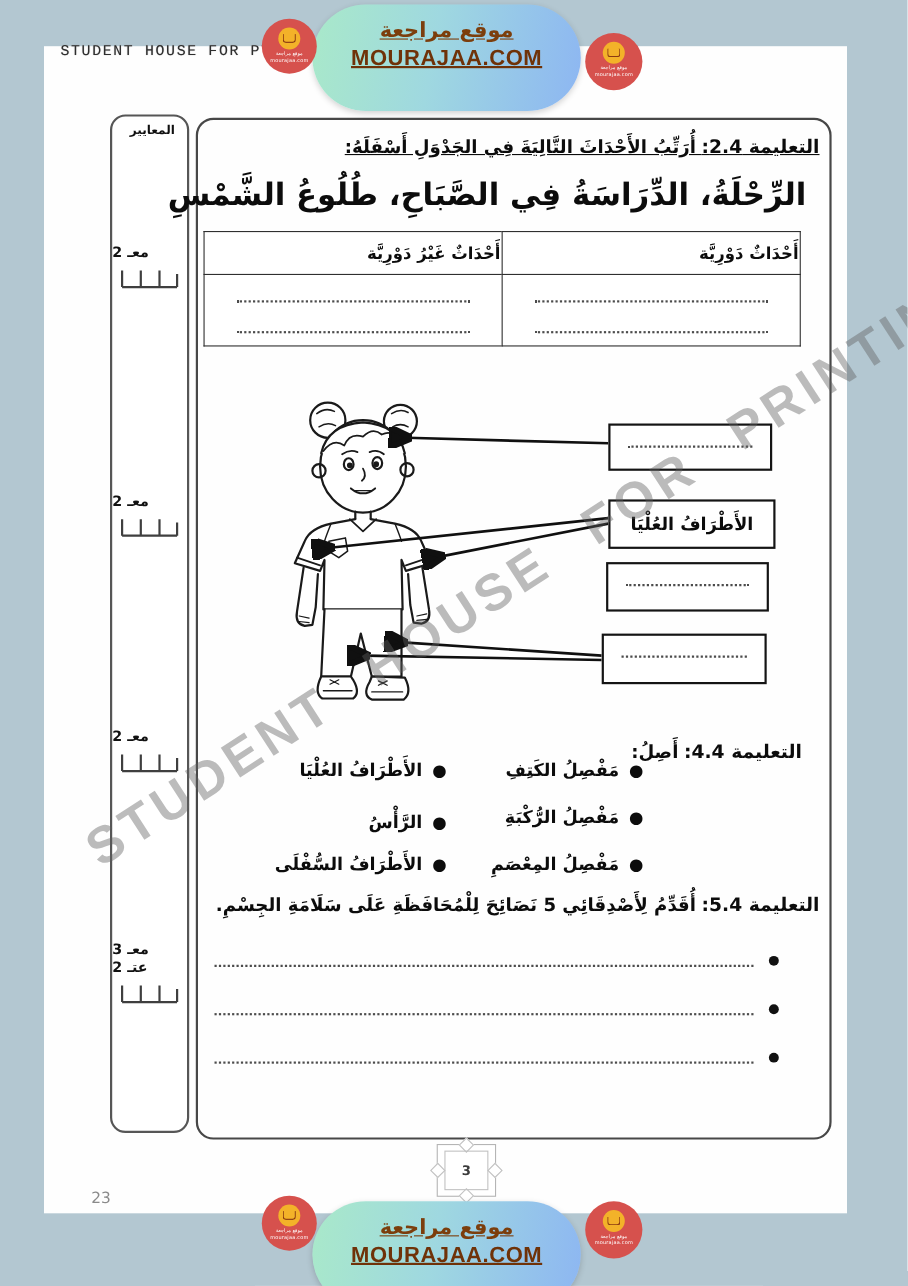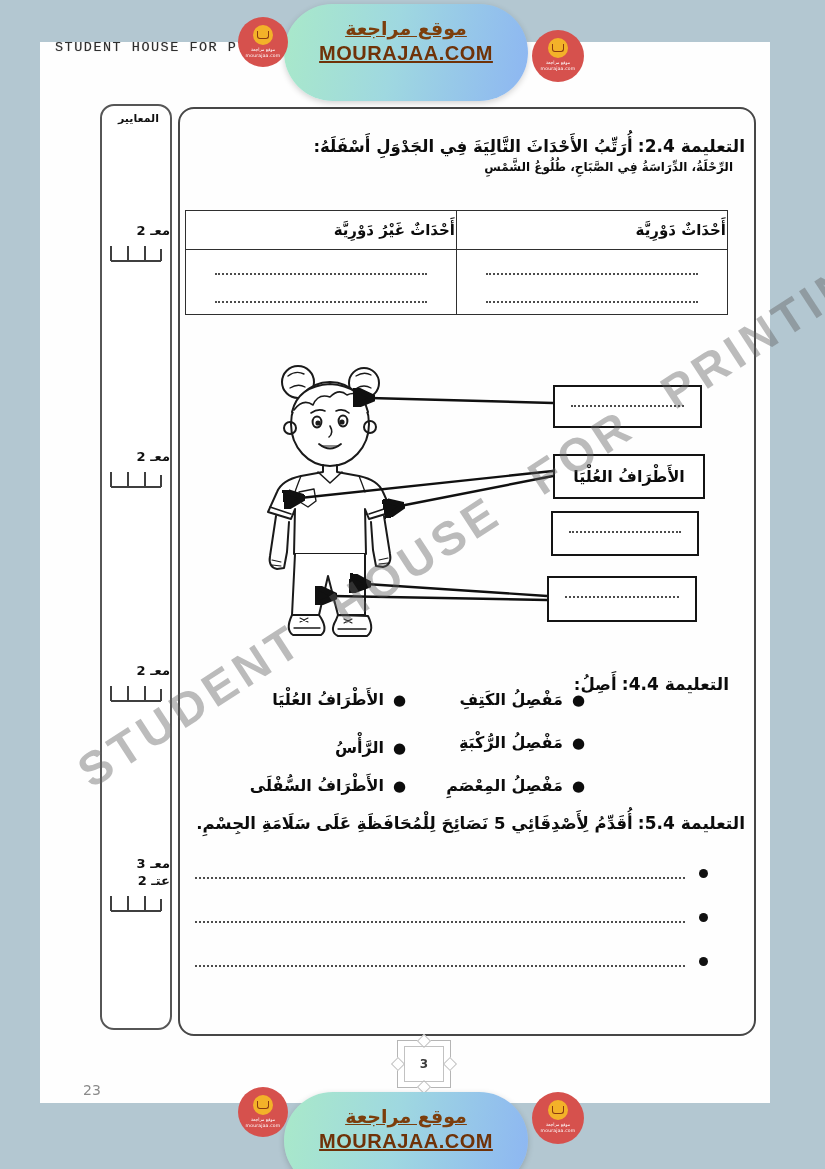--- a/index.html
+++ b/index.html
@@ -29,30 +29,30 @@
   
   .watermark{position:absolute;left:18px;top:530px;width:800px;text-align:center;
     transform:rotate(-33deg);transform-origin:50% 50%;
     font-size:47px;font-weight:bold;letter-spacing:5px;word-spacing:26px;
     color:rgba(95,95,95,.42);z-index:5;pointer-events:none;white-space:nowrap;
     font-family:"Liberation Sans",sans-serif;}
   
   .sidebar{position:absolute;left:100px;top:104px;width:68px;height:922px;background:#fff;
     border:2px solid #565656;border-radius:14px;z-index:3;direction:rtl;}
   .sidebar .title{position:absolute;top:6px;right:11px;font-size:11px;font-weight:bold;color:#101010;}
-  .crit{position:absolute;right:0;left:0;text-align:right;}
+  .crit{position:absolute;right:0;left:0;text-align:left;}
   .crit .lbl{display:block;font-size:13px;font-weight:bold;color:#111;direction:rtl;line-height:17px;}
   .crit svg{display:block;margin:2px auto 0;}
   
   .main-box{position:absolute;left:178px;top:107px;width:574px;height:925px;
     border:2px solid #474747;border-radius:16px;z-index:2;background:transparent;}
   .heading{position:absolute;direction:rtl;white-space:nowrap;color:#0c0c0c;z-index:4;}
   .heading .tt{font-weight:800;font-size:17px;}
   .heading .ins{font-weight:700;font-size:16.5px;}
-  .big-line{position:absolute;direction:rtl;font-size:12px;font-weight:800;color:#0c0c0c;z-index:4;white-space:nowrap;}
+  .big-line{position:absolute;direction:rtl;font-size:28px;font-weight:800;color:#0c0c0c;z-index:4;white-space:nowrap;}
   
   .ex-table{position:absolute;left:185px;top:210px;width:543px;border-collapse:collapse;direction:rtl;z-index:4;background:#fff;}
   .ex-table th,.ex-table td{border:1.5px solid #2f2f2f;}
   .ex-table th{height:36px;font-size:15px;font-weight:800;color:#0c0c0c;text-align:right;}
   .ex-table td{height:62px;vertical-align:top;}
   .dotline{border-bottom:2px dotted #4c4c4c;height:0;}
   .ex-table .dotline{margin:22px 28px 0 28px;}
   .ex-table .dotline + .dotline{margin-top:26px;}
   
   .figure-svg{position:absolute;left:180px;top:360px;z-index:4;}
@@ -130,21 +130,21 @@
       <span class="lbl">معـ 3</span>
       <span class="lbl">عتـ 2</span>
       <svg width="54" height="22" viewBox="0 0 54 22">
         <path d="M2,5 V20 M19,5 V20 M36,5 V20 M52,8 V20 M2,20 H52" stroke="#3f3f3f" stroke-width="2" fill="none"></path>
       </svg>
     </div>
   </div>
 
   <div class="main-box"></div>
 
-  <div class="heading" style="right:80px;top:136px;">
+  <div class="heading" style="right:80px;top:124px;text-decoration:underline;">
     <span class="tt">التعليمة 2.4:</span>
     <span class="ins">أُرَتِّبُ الأَحْدَاثَ التَّالِيَةَ فِي الجَدْوَلِ أَسْفَلَهُ:</span>
   </div>
   <div class="big-line" style="right:92px;top:160px;">الرِّحْلَةُ، الدِّرَاسَةُ فِي الصَّبَاحِ، طُلُوعُ الشَّمْسِ</div>
 
   <table class="ex-table">
     <tbody>
         <tr>
       <th style="width:50%;">أَحْدَاثٌ دَوْرِيَّة</th>
       <th style="width:50%;">أَحْدَاثٌ غَيْرُ دَوْرِيَّة</th>

